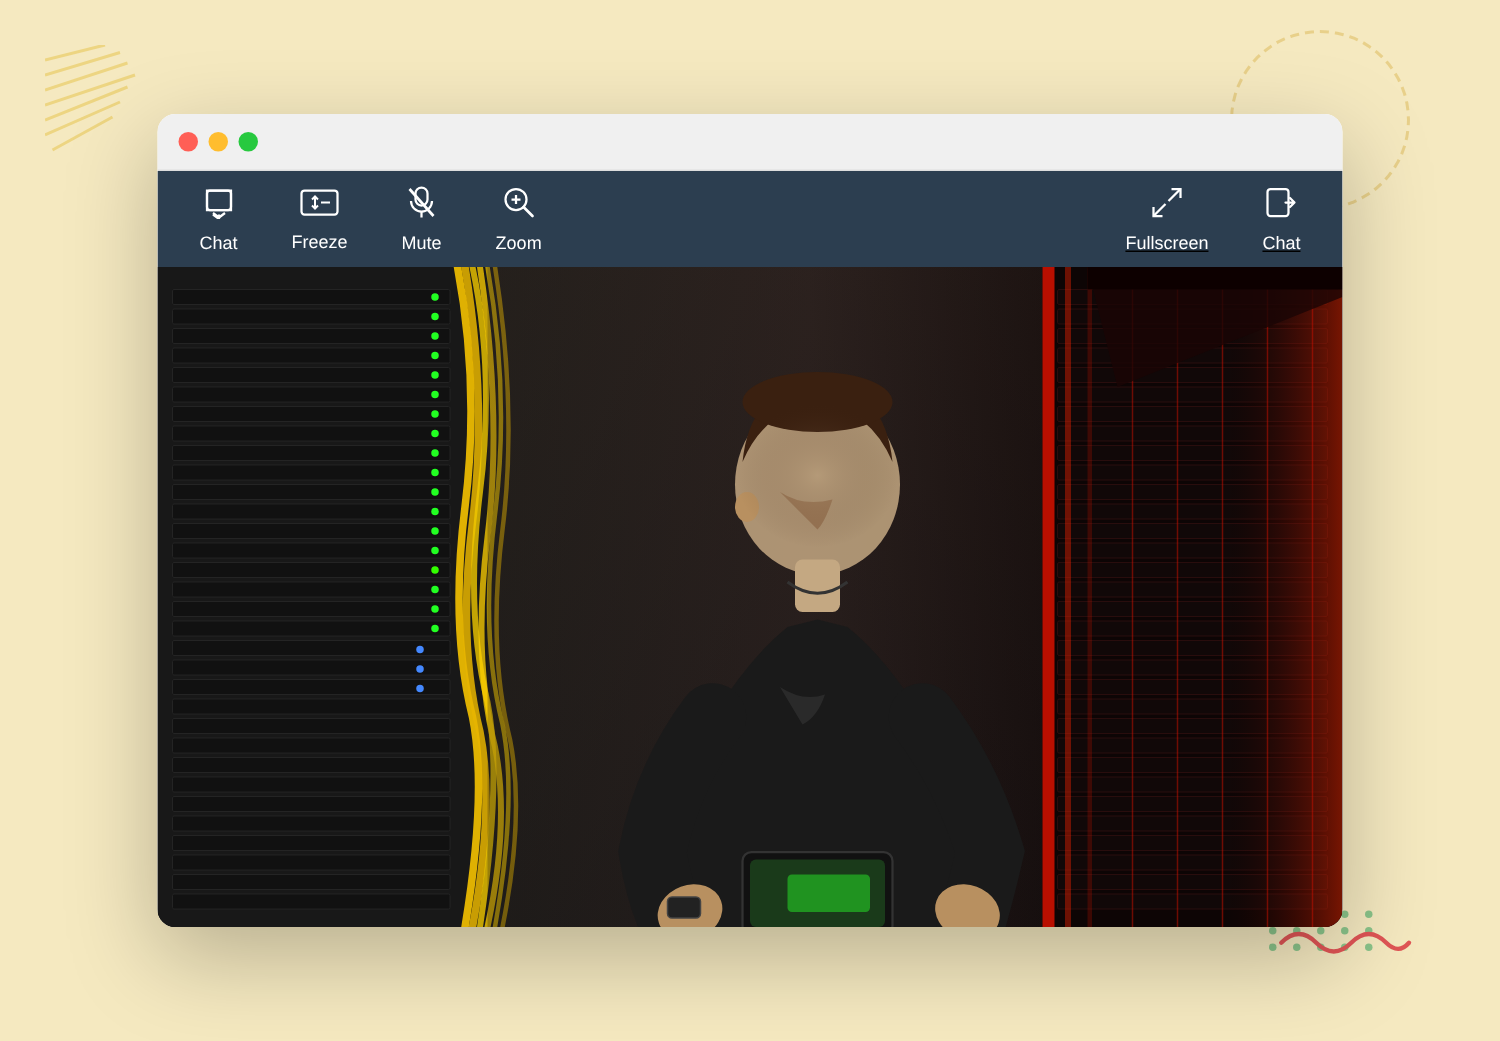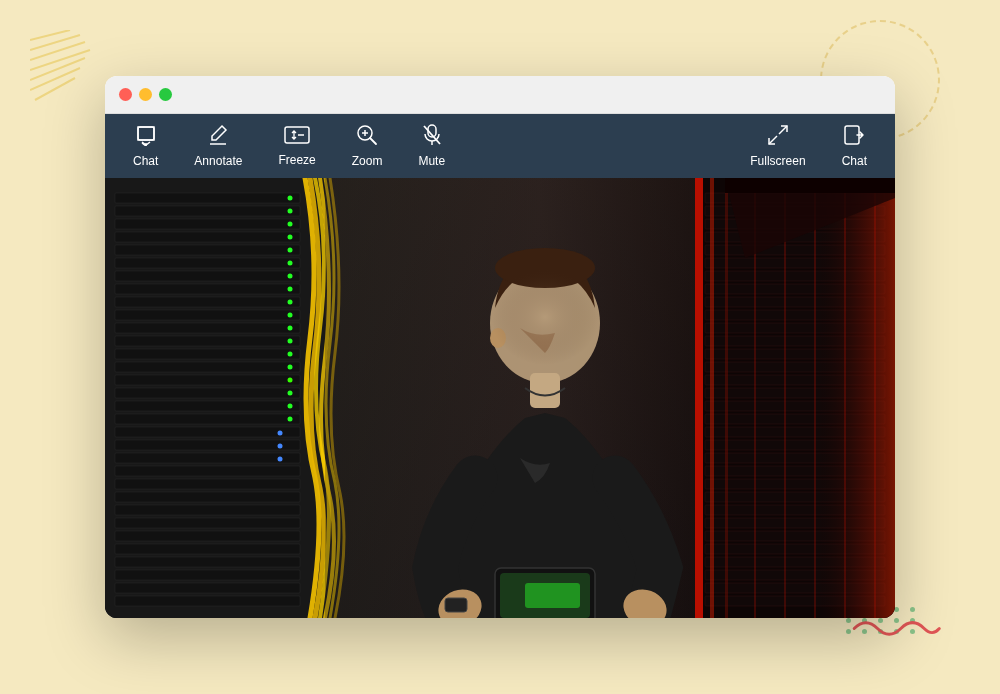--- a/index.html
+++ b/index.html
@@ -128,20 +128,21 @@
       white-space: nowrap;
     }
 
     .toolbar-spacer {
       flex: 1;
     }
 
     .toolbar-right {
       display: flex;
       align-items: center;
+      text-decoration: underline;
     }
 
     
     .video-content {
       width: 100%;
       height: 440px;
       background: #111;
       display: flex;
       align-items: center;
       justify-content: center;
@@ -215,63 +216,54 @@
           <path d="M7 18l4 3 4-3" stroke="white" stroke-width="1.5" fill="none"></path>
           <rect x="3" y="3" width="16" height="13" rx="2" stroke="white" stroke-width="1.5" fill="none"></rect>
           <path d="M11 19v3l-4-3" stroke="white" stroke-width="1.5" fill="none"></path>
         </svg>
       </span>
       <span class="toolbar-label">Chat</span>
     </div>
 
 
 
-    <div class="toolbar-item">
-      <span class="toolbar-icon">
-        <svg width="20" height="22" viewBox="0 0 20 22" fill="none">
-          <path d="M14 2l4 4-10 10H4v-4L14 2z" stroke="white" stroke-width="1.5" fill="none"></path>
-          <line x1="2" y1="20" x2="18" y2="20" stroke="white" stroke-width="1.5"></line>
-        </svg>
-      </span>
-      <span class="toolbar-label">Annotate</span>
-    </div>
 
     <div class="toolbar-item">
       <span class="toolbar-icon">
         <svg width="26" height="20" viewBox="0 0 26 20" fill="none">
           <rect x="1" y="2" width="24" height="16" rx="2" stroke="white" stroke-width="1.5" fill="none"></rect>
           <path d="M10 6v8M8 8l2-2 2 2M8 12l2 2 2-2" stroke="white" stroke-width="1.3"></path>
           <line x1="14" y1="10" x2="20" y2="10" stroke="white" stroke-width="1.3"></line>
         </svg>
       </span>
       <span class="toolbar-label">Freeze</span>
+    </div>
+
+    <div class="toolbar-item">
+      <span class="toolbar-icon">
+        <svg width="20" height="22" viewBox="0 0 20 22" fill="none">
+          <rect x="6" y="1" width="8" height="12" rx="4" stroke="white" stroke-width="1.5" fill="none"></rect>
+          <path d="M3 10a7 7 0 0014 0" stroke="white" stroke-width="1.5" fill="none"></path>
+          <line x1="10" y1="17" x2="10" y2="21" stroke="white" stroke-width="1.5"></line>
+          <line x1="2" y1="2" x2="18" y2="20" stroke="white" stroke-width="1.8"></line>
+        </svg>
+      </span>
+      <span class="toolbar-label">Mute</span>
     </div>
 
     <div class="toolbar-item">
       <span class="toolbar-icon">
         <svg width="22" height="22" viewBox="0 0 22 22" fill="none">
           <circle cx="9" cy="9" r="7" stroke="white" stroke-width="1.5" fill="none"></circle>
           <line x1="14" y1="14" x2="20" y2="20" stroke="white" stroke-width="1.8" stroke-linecap="round"></line>
           <line x1="6" y1="9" x2="12" y2="9" stroke="white" stroke-width="1.5"></line>
           <line x1="9" y1="6" x2="9" y2="12" stroke="white" stroke-width="1.5"></line>
         </svg>
       </span>
       <span class="toolbar-label">Zoom</span>
-    </div>
-
-    <div class="toolbar-item">
-      <span class="toolbar-icon">
-        <svg width="20" height="22" viewBox="0 0 20 22" fill="none">
-          <rect x="6" y="1" width="8" height="12" rx="4" stroke="white" stroke-width="1.5" fill="none"></rect>
-          <path d="M3 10a7 7 0 0014 0" stroke="white" stroke-width="1.5" fill="none"></path>
-          <line x1="10" y1="17" x2="10" y2="21" stroke="white" stroke-width="1.5"></line>
-          <line x1="2" y1="2" x2="18" y2="20" stroke="white" stroke-width="1.8"></line>
-        </svg>
-      </span>
-      <span class="toolbar-label">Mute</span>
     </div>
 
     <div class="toolbar-spacer"></div>
 
     <div class="toolbar-right">
       <div class="toolbar-item">
         <span class="toolbar-icon">
           <svg width="22" height="22" viewBox="0 0 22 22" fill="none">
             <polyline points="14,2 20,2 20,8" stroke="white" stroke-width="1.5" fill="none"></polyline>
             <polyline points="8,20 2,20 2,14" stroke="white" stroke-width="1.5" fill="none"></polyline>

